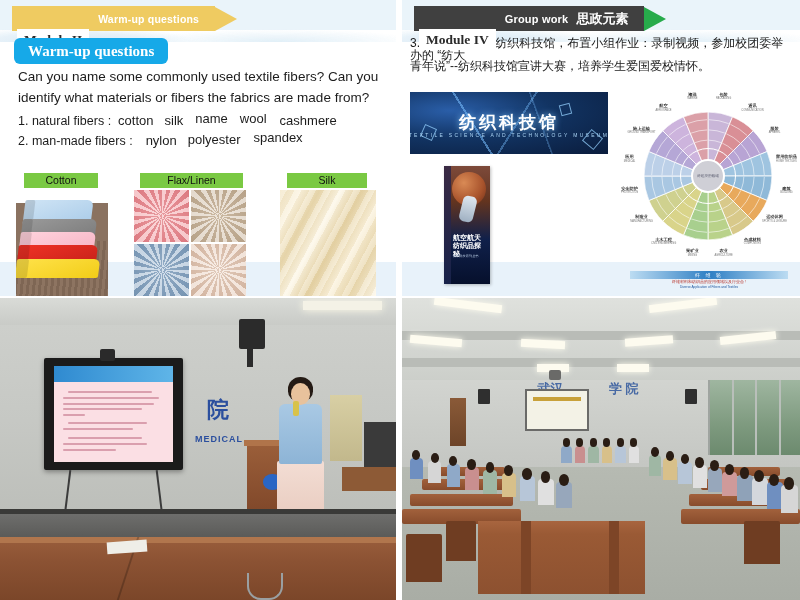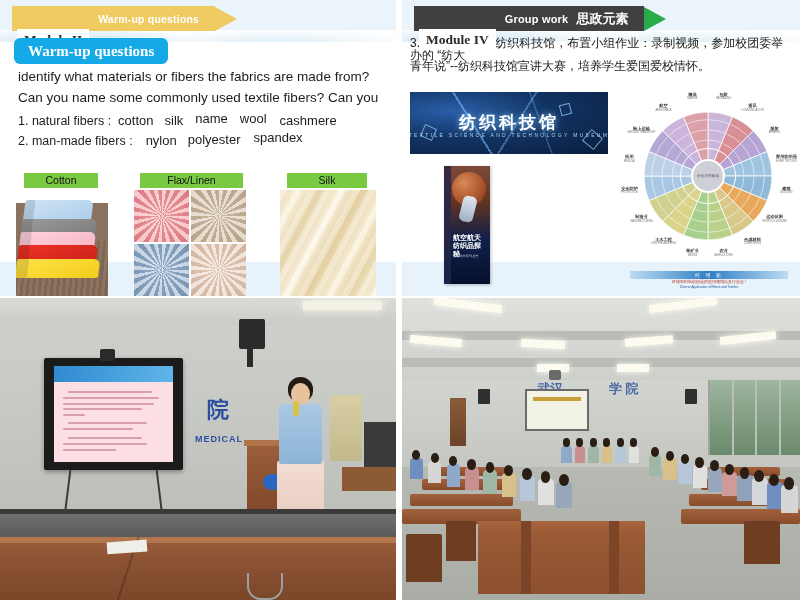--- a/index.html
+++ b/index.html
@@ -341,22 +341,22 @@
         <div class="ribbon-body">
           <span class="module-chip">Module II</span>
           <span class="ribbon-title">Warm-up questions</span>
         </div>
         <div class="ribbon-tail"></div>
       </div>
 
       <div class="badge-warmup">Warm-up questions</div>
 
       <div class="q-block">
+        <div class="q-line">Can you name some commonly used textile fibers? Can you</div>
         <div class="q-line">identify what materials or fibers the fabrics are made from?</div>
-        <div class="q-line">Can you name some commonly used textile fibers? Can you</div>
 
         <div class="fiber-line">
           <span class="fiber-label">1. natural fibers :</span>
           <span class="fiber-word fw-1">cotton</span>
           <span class="fiber-word fw-2">silk</span>
           <span class="fiber-word fw-3">name</span>
           <span class="fiber-word fw-4">wool</span>
           <span class="fiber-word fw-5">cashmere</span>
         </div>
 

